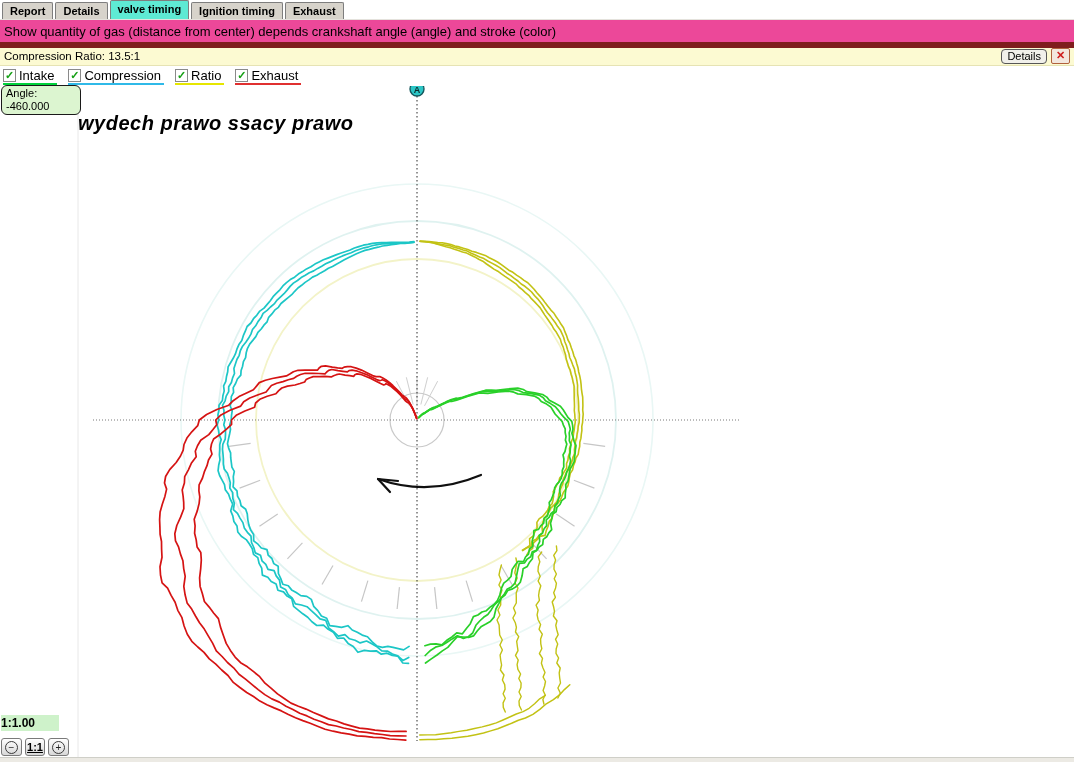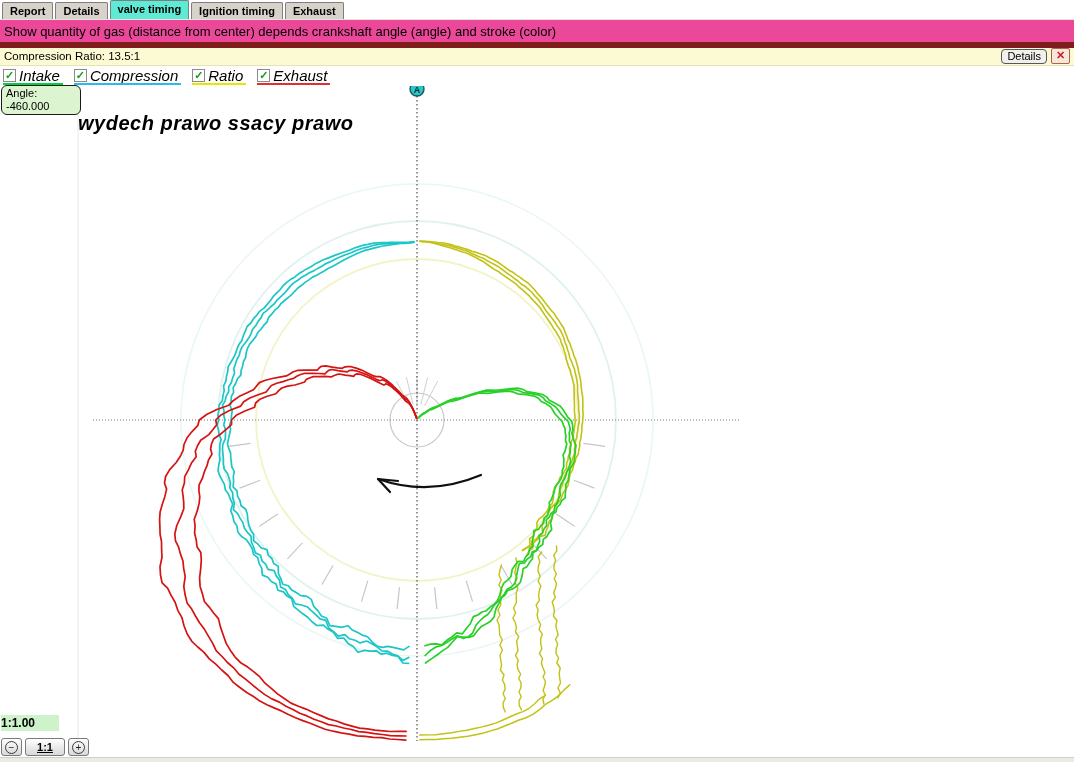--- a/index.html
+++ b/index.html
@@ -29,40 +29,40 @@
     position:absolute;right:4px;top:0px;width:17px;height:14px;background:#f3e7de;
     border:1px solid #b0613d;border-radius:2px;color:#cf1f1f;font-weight:bold;
     font-size:11px;line-height:13px;text-align:center;cursor:default;
   }
   .legendrow{display:flex;background:#fff;padding:3px 0 1px 3px;height:16px;}
   .legend-item{display:flex;align-items:center;position:relative;margin-right:11px;padding:0 3px 3px 0;cursor:default;}
   .cbox{
     width:11px;height:11px;border:1px solid #8a8a8a;background:#fff;margin-right:3px;
     font-size:11px;line-height:10px;font-weight:bold;color:#17a017;text-align:center;
   }
-  .legend-label{font-size:15px;font-style:italic;}
+  .legend-label{font-size:13px;}
   .underline{position:absolute;left:0;right:0;bottom:0;height:2px;background:#999;}
   
   #plot-svg{position:absolute;left:0;top:0;z-index:1;}
   .overlay{position:absolute;z-index:3;}
   .angle-box{
     left:1px;top:85px;width:70px;background:#dcf5d0;border:1px solid #1a1a1a;border-radius:6px;
     font-size:11px;line-height:13px;padding:1px 4px;
   }
   .plot-title{left:78px;top:112px;font-size:20px;font-weight:bold;letter-spacing:0.5px;font-style:italic;}
   .scale-readout{
     left:1px;top:715px;width:58px;height:16px;background:#cef2ca;
     font-size:12px;font-weight:bold;line-height:16px;
   }
   .zoombtns{left:1px;top:738px;display:flex;gap:3px;}
   .zbtn{
     height:18px;border:1px solid #7a7a7a;border-radius:3px;background:linear-gradient(#ffffff,#d8d8d8);
     display:flex;align-items:center;justify-content:center;font-size:11px;font-weight:bold;cursor:default;box-sizing:border-box;
   }
-  .zbtn.sq{width:21px;} .zbtn.wide{width:40px;text-decoration:underline;}
+  .zbtn.sq{width:21px;} .zbtn.wide{width:20px;text-decoration:underline;}
   .circ{
     width:11px;height:11px;border:1px solid #3a3a3a;border-radius:50%;
     display:flex;align-items:center;justify-content:center;
     font-size:10px;line-height:9px;font-weight:normal;color:#222;
   }
   .bottom-strip{position:absolute;left:0;top:757px;width:1074px;height:5px;background:#eceae4;border-top:1px solid #cfcfc8;z-index:2;}
 </style>
 </head>
 <body>
 

